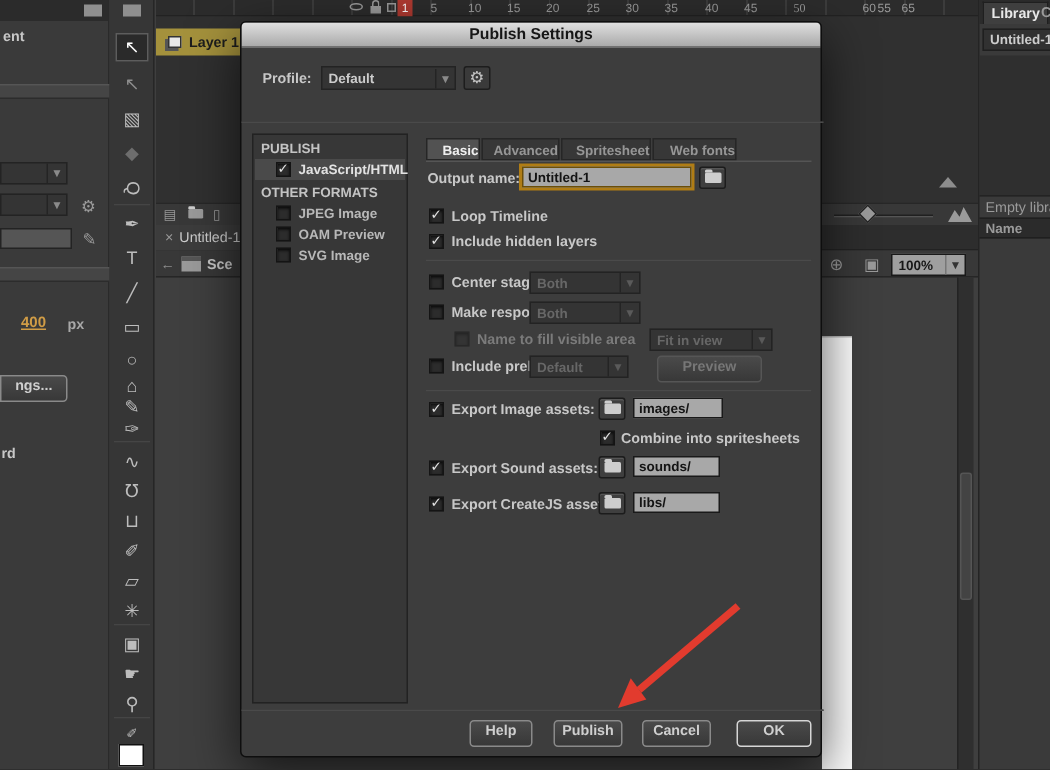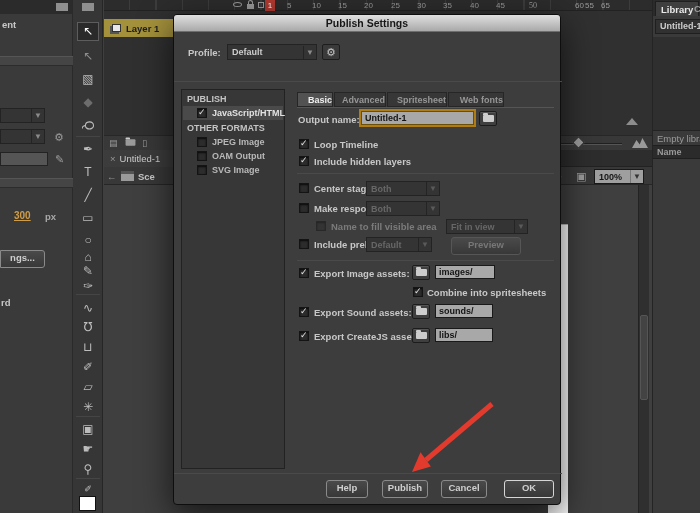--- a/index.html
+++ b/index.html
@@ -69,21 +69,21 @@
   .library{left:652px;top:0;width:48px;height:513px;background:#3a3a3a;border-left:1px solid #242424;}
   .libtabs{position:absolute;left:0;top:0;width:48px;height:16px;background:#2b2b2b;}
   .libtab{position:absolute;left:2px;top:1px;height:15px;padding:0 5px;background:#3f3f3f;color:#e8e8e8;font-size:9.5px;font-weight:bold;line-height:15px;border:1px solid #1f1f1f;border-bottom:none;}
   .libtab2{position:absolute;left:41px;top:3px;color:#9a9a9a;font-size:9.5px;font-weight:bold;}
   .libdoc{position:absolute;left:2px;top:19px;width:46px;height:15px;background:#313131;border:1px solid #1f1f1f;color:#ccc;font-size:9px;font-weight:bold;line-height:13px;padding-left:4px;white-space:nowrap;overflow:hidden;}
   .libprev{position:absolute;left:0;top:37px;width:48px;height:94px;background:#2f2f2f;border-bottom:1px solid #232323;}
   .libname{position:absolute;left:0;top:145px;width:48px;height:14px;background:#2b2b2b;border-top:1px solid #1f1f1f;border-bottom:1px solid #1f1f1f;color:#9a9a9a;font-size:9px;font-weight:bold;line-height:13px;padding-left:4px;}
 
   
   .dialog{left:160px;top:14px;width:388px;height:491px;background:#3d3d3d;border:1px solid #0e0e0e;border-radius:4px;
-          box-shadow:0 10px 34px rgba(0,0,0,.65);z-index:10;margin-left:13px;}
+          box-shadow:0 10px 34px rgba(0,0,0,.65);z-index:10;}
   .dtitle{position:absolute;left:0;top:0;width:100%;height:17px;background:linear-gradient(#e0e0e0,#a9a9a9);
           border-radius:3px 3px 0 0;color:#161616;font-size:10.5px;font-weight:bold;text-align:center;line-height:17px;border-bottom:1px solid #6e6e6e;}
   .sep{position:absolute;height:1px;background:#2e2e2e;border-bottom:1px solid #4a4a4a;}
   .gearbtn{position:absolute;width:18px;height:16px;background:#3a3a3a;border:1px solid #1d1d1d;color:#c4c4c4;font-size:11px;text-align:center;line-height:15px;border-radius:2px;}
   .listbox{position:absolute;left:7px;top:74px;width:104px;height:380px;background:#373737;border:1px solid #222;}
   .lb-row{position:absolute;left:1px;width:100px;height:14px;}
   .lb-row.sel{background:#4a4a4a;}
   .cb{position:absolute;width:10px;height:10px;background:#2c2c2c;border:1px solid #141414;box-shadow:inset 0 1px 2px rgba(0,0,0,.8);}
   .cb.on::after{content:"✓";position:absolute;left:0px;top:-2px;color:#e2e2e2;font-size:9px;font-weight:bold;}
   .cb.dis{opacity:.5;}
@@ -116,21 +116,21 @@
         <span class="arr">▼</span>
     </div>
     <div class="dd" style="left:0;top:129px;width:45px;">
       <span class="val"></span>
         <span class="arr">▼</span>
     </div>
     <div class="lbl" style="left:54px;top:131px;color:#9a9a9a;font-size:11px;">⚙</div>
     <div class="inset-field" style="left:0;top:152px;width:48px;"></div>
     <div class="lbl" style="left:55px;top:153px;color:#9a9a9a;font-size:11px;">✎</div>
     <div class="secbar" style="top:178px;"></div>
-    <div class="link-num" style="left:14px;top:210px;">300</div>
+    <div class="link-num" style="left:14px;top:210px;">400</div>
     <div class="lbl" style="left:45px;top:211px;color:#a8a8a8;">px</div>
     <div class="dbtn" style="left:0;top:250px;width:45px;border-radius:0 3px 3px 0;">ngs...</div>
     <div class="lbl" style="left:1px;top:297px;">rd</div>
   </div>
 
   <div class="abs toolbar">
     <div class="abs" style="left:9px;top:3px;width:12px;height:8px;background:#8f8f8f;"></div>
     <span class="tool active" style="top:22px;">↖</span>
     <span class="tool" style="top:47px;color:#8d8d8d;">↖</span>
     <span class="tool" style="top:70px;">▧</span>
@@ -250,21 +250,21 @@
         <span class="cb on" style="left:14px;top:2px;"></span>
         <span class="lbl" style="left:29px;top:2px;color:#e2e2e2;font-size:9px;">JavaScript/HTML</span>
       </div>
       <div class="lbl" style="left:5px;top:33px;color:#c4c4c4;font-size:9px;">OTHER FORMATS</div>
       <div class="lb-row" style="top:45px;">
         <span class="cb" style="left:14px;top:2px;"></span>
         <span class="lbl" style="left:29px;top:2px;font-size:9px;color:#b8b8b8;">JPEG Image</span>
       </div>
       <div class="lb-row" style="top:59px;">
         <span class="cb" style="left:14px;top:2px;"></span>
-        <span class="lbl" style="left:29px;top:2px;font-size:9px;color:#b8b8b8;">OAM Output</span>
+        <span class="lbl" style="left:29px;top:2px;font-size:9px;color:#b8b8b8;">OAM Preview</span>
       </div>
       <div class="lb-row" style="top:73px;">
         <span class="cb" style="left:14px;top:2px;"></span>
         <span class="lbl" style="left:29px;top:2px;font-size:9px;color:#b8b8b8;">SVG Image</span>
       </div>
     </div>
 
     <div class="tab active" style="left:123px;width:36px;">Basic</div>
     <div class="tab" style="left:160px;width:52px;">Advanced</div>
     <div class="tab" style="left:213px;width:60px;">Spritesheet</div>

